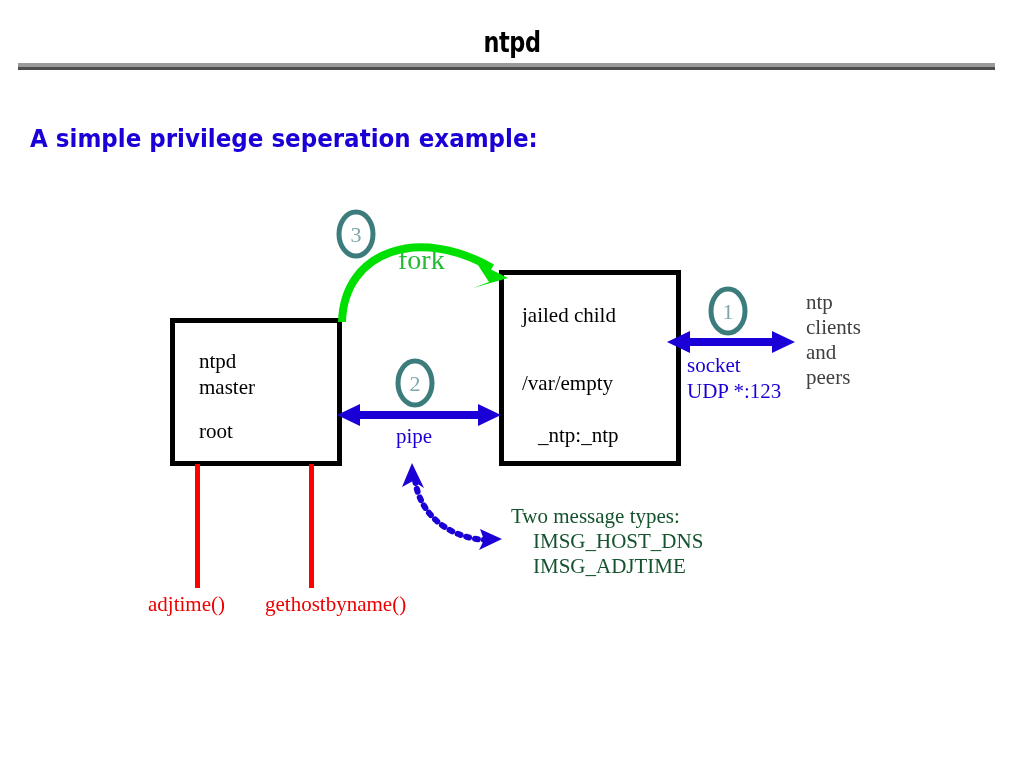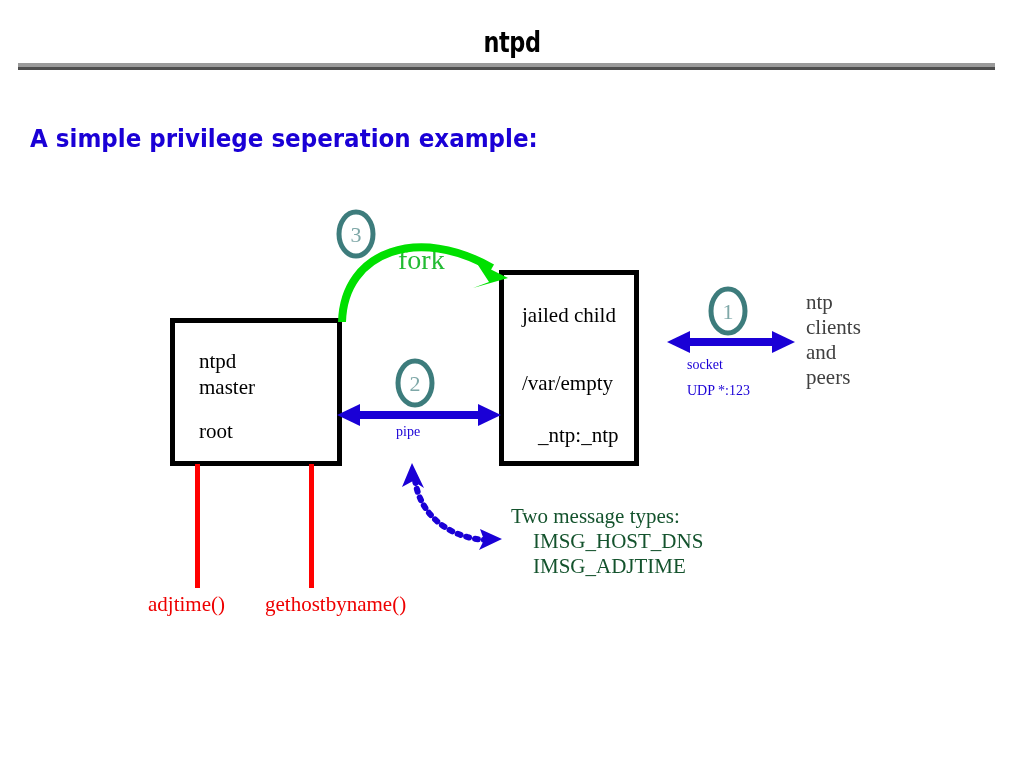--- a/index.html
+++ b/index.html
@@ -76,21 +76,21 @@
   }
   #box-master {
     left: 170px;
     top: 318px;
     width: 172px;
     height: 148px;
   }
   #box-child {
     left: 499px;
     top: 270px;
-    width: 140px;
+    width: 182px;
     height: 196px;
   }
   .box-line {
     position: absolute;
     font-family: "Liberation Serif", serif;
     font-size: 21px;
     color: #000000;
     white-space: nowrap;
   }
   #box-master .l1 { left: 24px; top: 26px; }
@@ -118,21 +118,21 @@
     top: 504px;
     font-size: 21px;
     line-height: 25px;
     color: #14532d;
   }
   #msg-types .indent { padding-left: 22px; display: block; }
 
   .arrow-label {
     position: absolute;
     font-family: "Liberation Serif", serif;
-    font-size: 14px;
+    font-size: 21px;
     color: #1a00d6;
     white-space: nowrap;
   }
   #label-pipe   { left: 396px; top: 424px; }
   #label-socket { left: 687px; top: 352px; line-height: 26px; }
   #label-fork {
     position: absolute;
     left: 398px;
     top: 244px;
     font-family: "Liberation Serif", serif;

